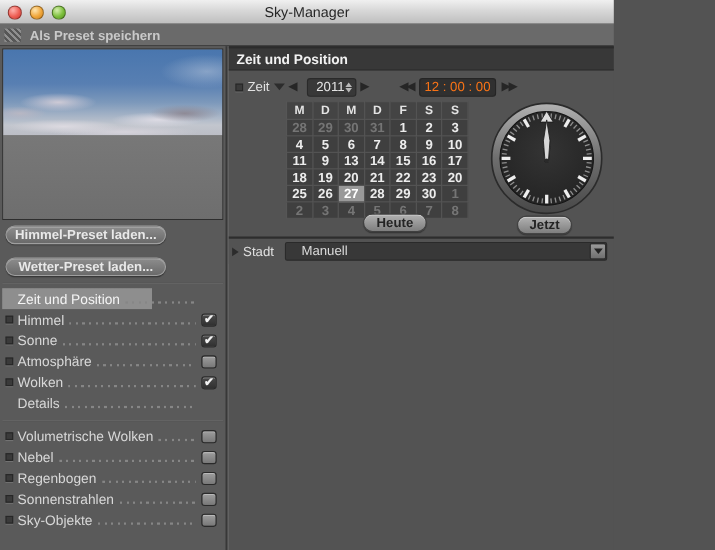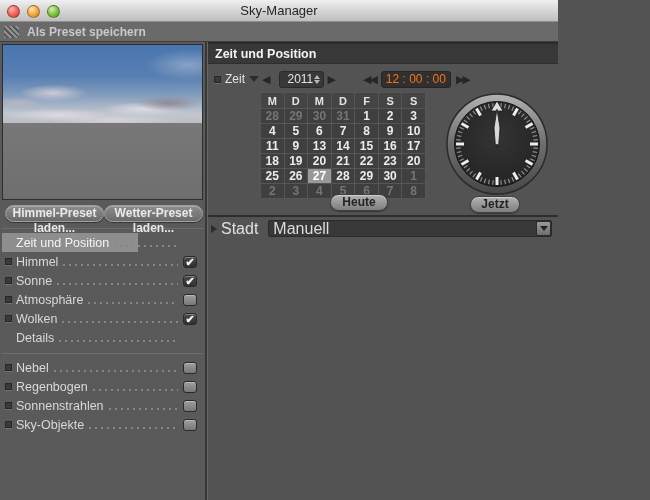--- a/index.html
+++ b/index.html
@@ -36,21 +36,21 @@
       radial-gradient(45px 11px at 165px 58px, rgba(140,132,142,.85), rgba(140,132,142,0) 72%),
       radial-gradient(60px 10px at 140px 64px, rgba(225,222,230,.9), rgba(225,222,230,0) 70%),
       radial-gradient(70px 9px at 55px 70px, rgba(222,219,226,.95), rgba(222,219,226,0) 72%),
       radial-gradient(90px 8px at 110px 75px, rgba(215,212,220,.95), rgba(215,212,220,0) 75%),
       radial-gradient(60px 22px at 185px 20px, rgba(200,210,225,.45), rgba(200,210,225,0) 70%),
       linear-gradient(180deg, #4976ae 0%, #587fb2 40%, #7d99bb 62%, #c2c6ce 88%, #bcbec6 100%);
   }
   .preview .ground { height:76px; background:linear-gradient(#787878,#6e6e6e); }
 
   
-  .preset-btns { margin:5px 0 0 3px; display:flex; gap:0; }
+  .preset-btns { margin:5px 0 0 3px; display:flex; flex-direction:column; gap:12px; }
   .pill-btn { width:146px; height:17px; border-radius:9px; border:1px solid #9f9f9f;
     background:linear-gradient(#8d8d8d,#6a6a6a); box-shadow:inset 0 1px 0 rgba(255,255,255,.25), 0 1px 1px rgba(0,0,0,.4);
     color:#e9e9e9; font-size:12px; font-weight:bold; text-align:center; line-height:15px; cursor:default; }
   .left-divider { height:1px; background:#3e3e3e; border-bottom:1px solid #6c6c6c; margin:6px 0 4px 0; }
 
   
   .list { font-size:12.5px; color:#d8d8d8; }
   .list-row { height:19px; display:flex; align-items:center; padding:0 6px 0 3px; position:relative; }
   .list-row.selected { background:linear-gradient(to right, #8e8e8e 0, #8e8e8e 136px, rgba(0,0,0,0) 136px); color:#f4f4f4; }
   .mini-box { width:7px; height:7px; flex:0 0 7px; background:#3a3a3a; border:1px solid #272727; box-shadow:0 1px 0 rgba(255,255,255,.15); margin-right:4px; }
@@ -100,25 +100,25 @@
     background:linear-gradient(#b2b2b2,#7e7e7e); box-shadow:inset 0 1px 0 rgba(255,255,255,.4), 0 1px 1px rgba(0,0,0,.35);
     color:#242424; font-size:12px; font-weight:bold; text-align:center; line-height:15px; cursor:default; }
   .heute-btn { left:122px; top:152px; width:58px; }
   .jetzt-btn { left:262px; top:154px; width:50px; }
 
   
   .clock { position:absolute; left:237px; top:50px; }
 
   
   .stadt-row { position:absolute; left:0; top:173px; width:100%; height:25px; border-top:2px solid #2d2d2d;
-    display:flex; align-items:center; font-size:16px; color:#e0e0e0; background:#535353; }
+    display:flex; align-items:center; font-size:12px; color:#e0e0e0; background:#535353; }
   .tri-right { width:0; height:0; border-top:4px solid rgba(0,0,0,0); border-bottom:4px solid rgba(0,0,0,0); border-left:6px solid #2c2c2c; margin:0 4px 0 3px; }
   .stadt-label { margin-right:10px; }
   .stadt-select { flex:1 1 auto; margin-right:6px; height:17px; background:#383838; border:1px solid #2a2a2a; border-radius:2px;
-    display:flex; align-items:center; padding-left:4px; color:#dcdcdc; }
+    display:flex; align-items:flex-start; padding-left:14px; color:#dcdcdc; }
   .stadt-select .dd-btn { margin-left:auto; width:15px; height:15px; border-radius:2px; border:1px solid #2c2c2c;
     background:linear-gradient(#9a9a9a,#6e6e6e); display:flex; align-items:center; justify-content:center; }
   .dd-btn .tri-down { border-left-width:4px; border-right-width:4px; border-top-width:5px; border-top-color:#222; }
 
   
   .statusbar { height:22px; flex:0 0 22px; background:linear-gradient(#4c4c4c,#434343); border-top:2px solid #2b2b2b;
     display:flex; align-items:center; padding-left:6px; font-size:12px; font-weight:bold; color:#c8c8c8; position:relative; }
   .status-label { margin-right:10px; }
   .resize-grip { position:absolute; right:2px; bottom:2px; width:13px; height:13px;
     background:repeating-linear-gradient(135deg, rgba(0,0,0,0) 0 3px, #7a7a7a 3px 4px, #383838 4px 5px); }
@@ -185,20 +185,26 @@
             <span class="dots"></span>
             <span class="check-box checked">✔</span>
           </div>
           <div class="list-row">
             <span class="mini-box hidden"></span>
             <span class="row-label">Details</span>
             <span class="dots"></span>
             <span class="check-box none"></span>
           </div>
           <div class="left-divider"></div>
+          <div class="list-row">
+            <span class="mini-box"></span>
+            <span class="row-label">Volumetrische Wolken</span>
+            <span class="dots"></span>
+            <span class="check-box"></span>
+          </div>
           <div class="list-row">
             <span class="mini-box"></span>
             <span class="row-label">Nebel</span>
             <span class="dots"></span>
             <span class="check-box"></span>
           </div>
           <div class="list-row">
             <span class="mini-box"></span>
             <span class="row-label">Regenbogen</span>
             <span class="dots"></span>

